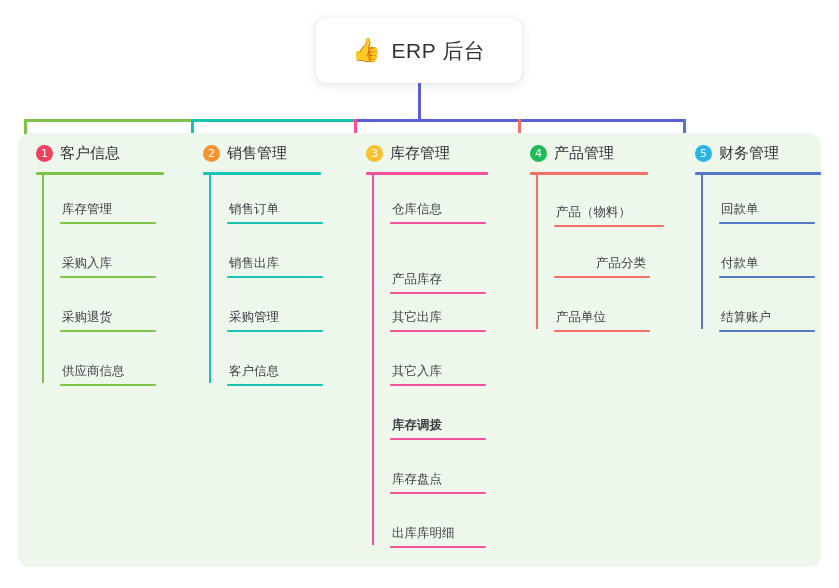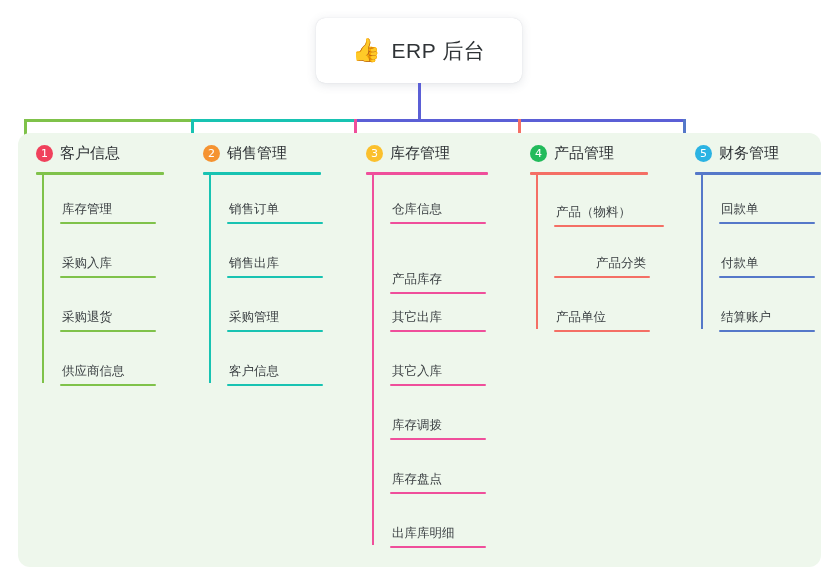--- a/index.html
+++ b/index.html
@@ -160,21 +160,21 @@
             <div class="leaf-rule" style="background: rgb(239, 79, 155);"></div>
           </div>
           <div class="leaf" style="top: 176px;">
             <span class="leaf-text">其它出库</span>
             <div class="leaf-rule" style="background: rgb(239, 79, 155);"></div>
           </div>
           <div class="leaf" style="top: 230px;">
             <span class="leaf-text">其它入库</span>
             <div class="leaf-rule" style="background: rgb(239, 79, 155);"></div>
           </div>
-          <div class="leaf" style="top: 284px;">
+          <div class="leaf" style="top: 284px; font-weight: bold;">
             <span class="leaf-text">库存调拨</span>
             <div class="leaf-rule" style="background: rgb(239, 79, 155);"></div>
           </div>
           <div class="leaf" style="top: 338px;">
             <span class="leaf-text">库存盘点</span>
             <div class="leaf-rule" style="background: rgb(239, 79, 155);"></div>
           </div>
           <div class="leaf" style="top: 392px;">
             <span class="leaf-text">出库库明细</span>
             <div class="leaf-rule" style="background: rgb(239, 79, 155);"></div>

